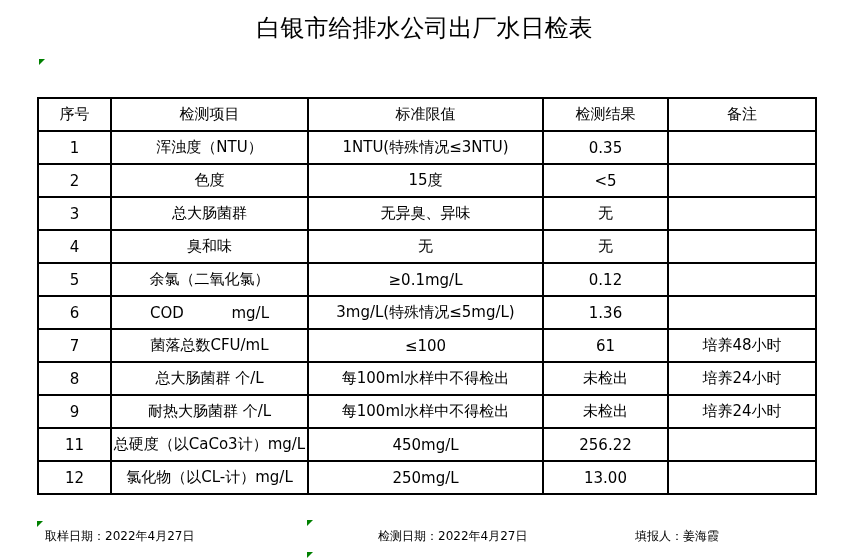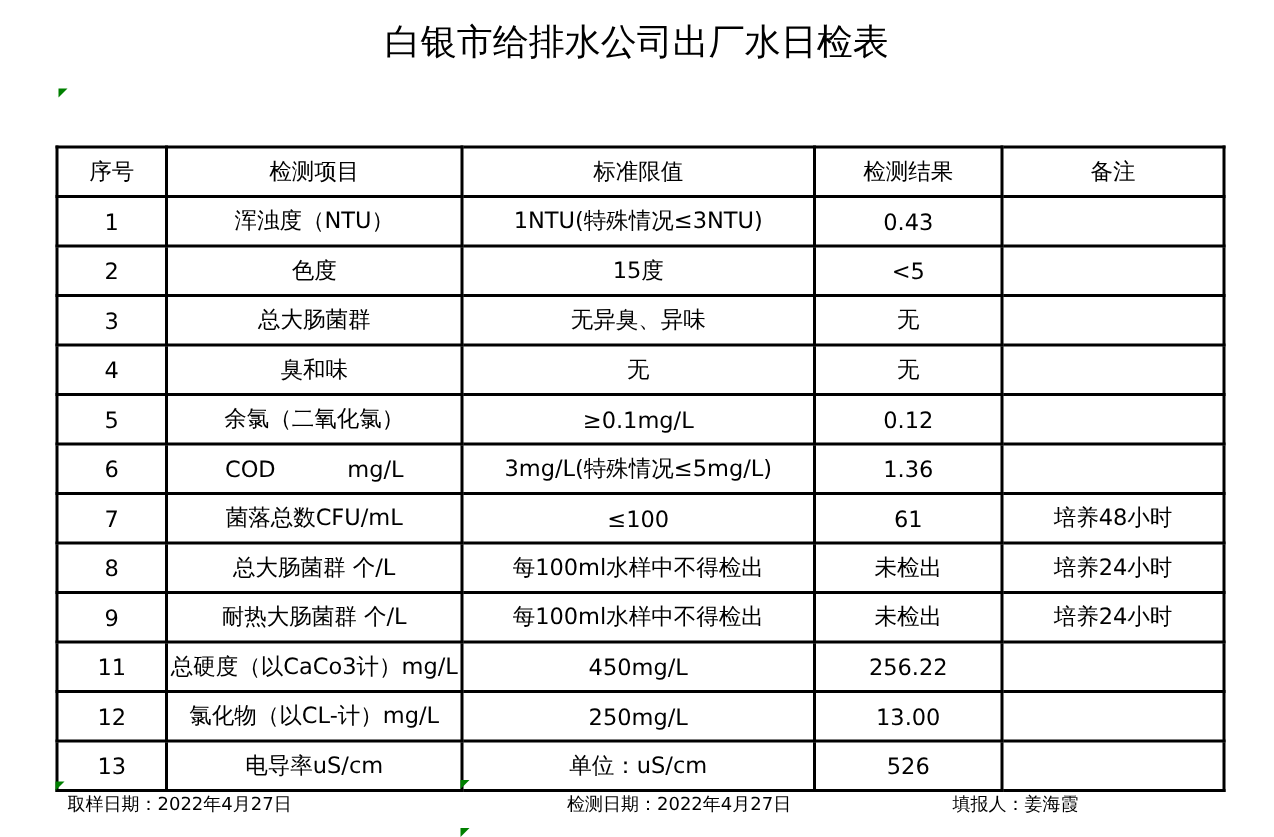--- a/index.html
+++ b/index.html
@@ -56,21 +56,21 @@
           <th>标准限值</th>
           <th>检测结果</th>
           <th>备注</th>
         </tr>
     </thead>
     <tbody id="table-body">
         <tr>
           <td>1</td>
           <td>浑浊度（NTU）</td>
           <td>1NTU(特殊情况≤3NTU)</td>
-          <td>0.43</td>
+          <td>0.35</td>
           <td></td>
         </tr>
         <tr>
           <td>2</td>
           <td>色度</td>
           <td>15度</td>
           <td>&lt;5</td>
           <td></td>
         </tr>
         <tr>
@@ -129,27 +129,20 @@
           <td>256.22</td>
           <td></td>
         </tr>
         <tr>
           <td>12</td>
           <td>氯化物（以CL-计）mg/L</td>
           <td>250mg/L</td>
           <td>13.00</td>
           <td></td>
         </tr>
-        <tr>
-          <td>13</td>
-          <td>电导率uS/cm</td>
-          <td>单位：uS/cm</td>
-          <td>526</td>
-          <td></td>
-        </tr>
       </tbody>
   </table>
 
   <div class="footer-text" style="left:45px">取样日期：2022年4月27日</div>
 
   <div class="footer-text" style="left:378px">检测日期：2022年4月27日</div>
 
   <div class="footer-text" style="left:635px">填报人：姜海霞</div>
 
   <div class="corner-marker" style="left:39px; top:59px"></div>

